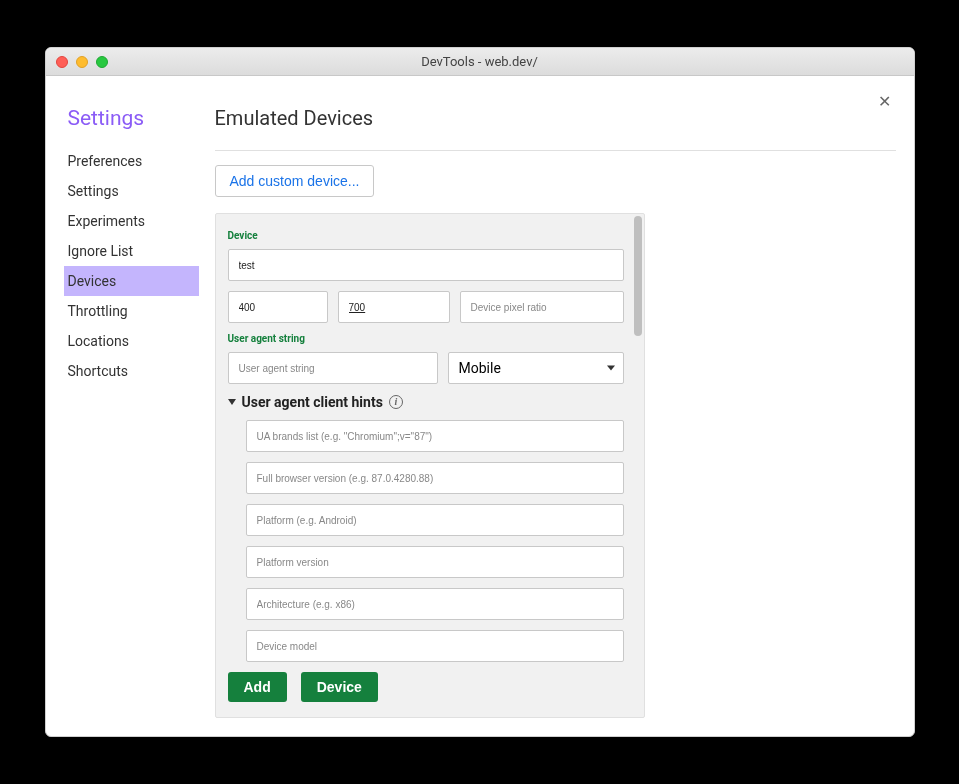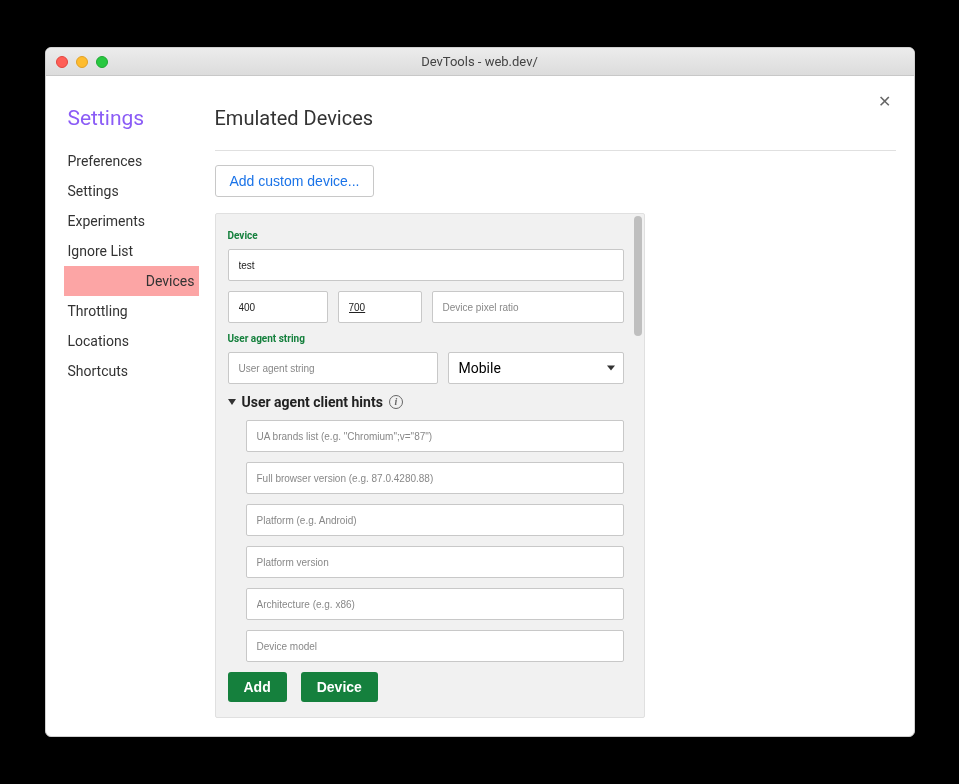--- a/index.html
+++ b/index.html
@@ -75,22 +75,21 @@
     padding-left: 4px;
     font-weight: 400;
   }
   .nav-item {
     font-size: 14px;
     color: #333;
     padding: 7px 4px 7px 4px;
     cursor: pointer;
   }
   .nav-item.selected {
-    background: #fca5a5;
-    text-align: right;
+    background: #c4b5fd;
   }
   .main {
     flex: 1;
     padding-left: 16px;
     display: flex;
     flex-direction: column;
     min-width: 0;
   }
   .main-title {
     font-size: 20px;
@@ -152,21 +151,21 @@
     border-radius: 2px;
     background: #fff;
     padding: 0 10px;
     font-size: 10px;
     color: #222;
     outline: none;
   }
   .txt::placeholder { color: #888; }
   .full { width: 396px; }
   .w1 { width: 100px; }
-  .w2 { width: 84px; text-decoration: underline; }
+  .w2 { width: 112px; text-decoration: underline; }
   .w3 { flex: 1; }
   .select-wrap {
     position: relative;
     flex: 1;
     height: 32px;
     background: #fff;
     border: 1px solid #c8c8c8;
     border-radius: 2px;
     display: flex;
     align-items: center;

